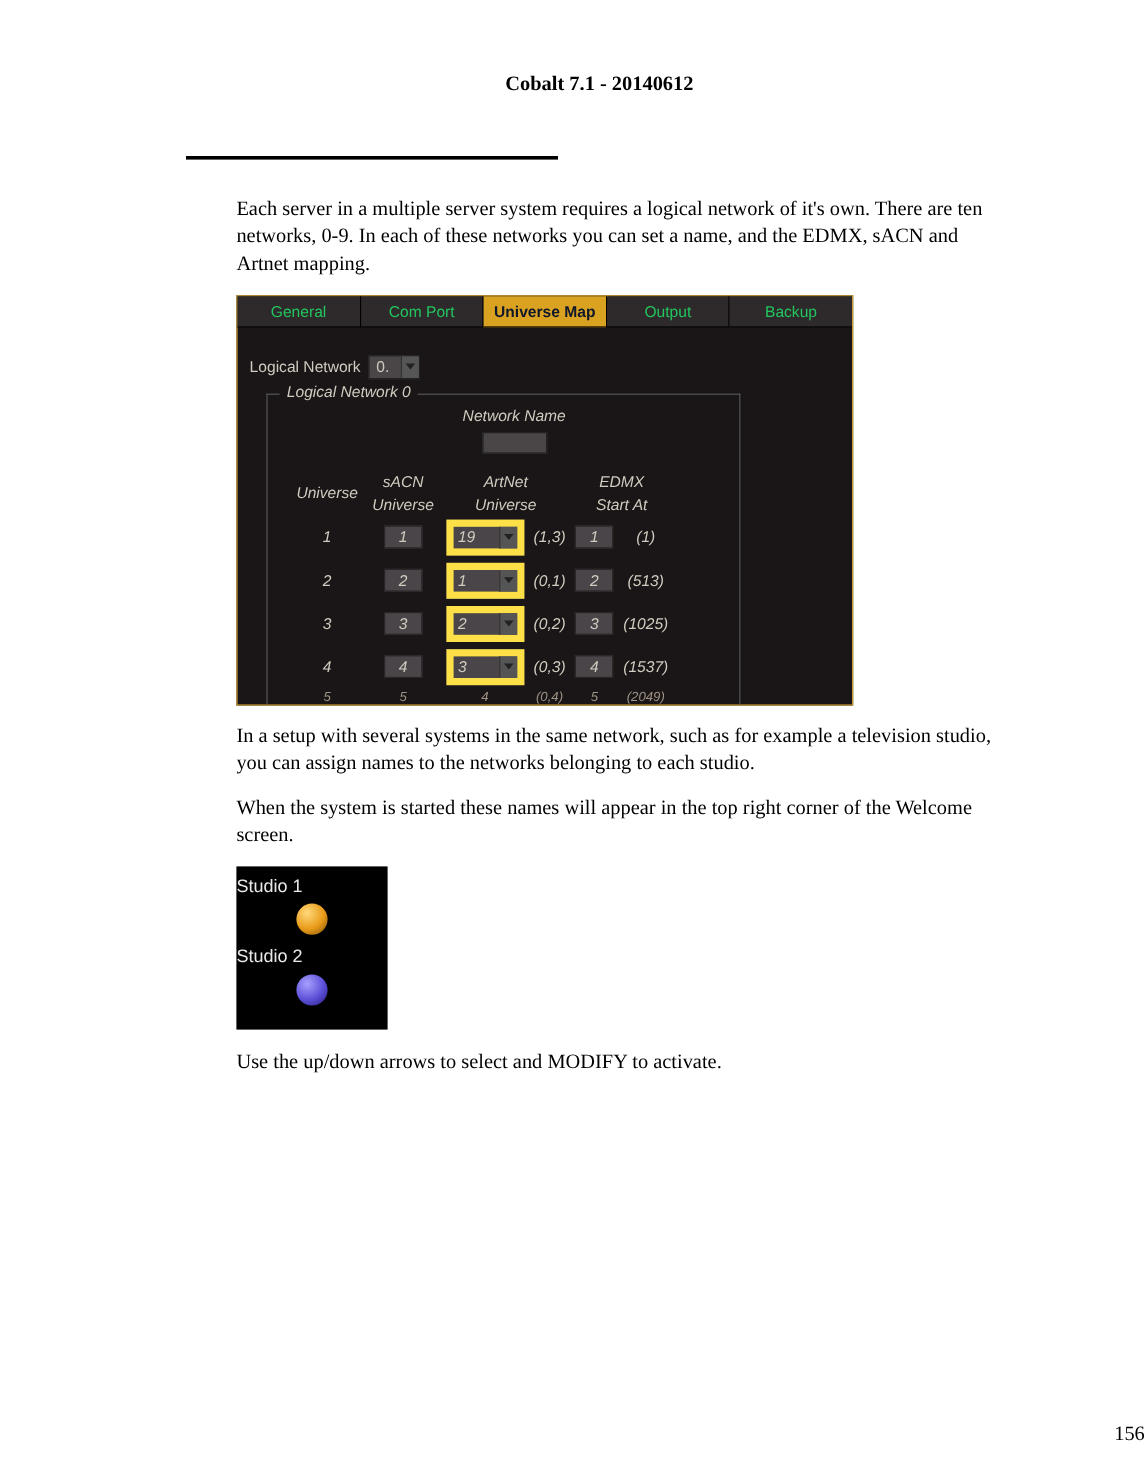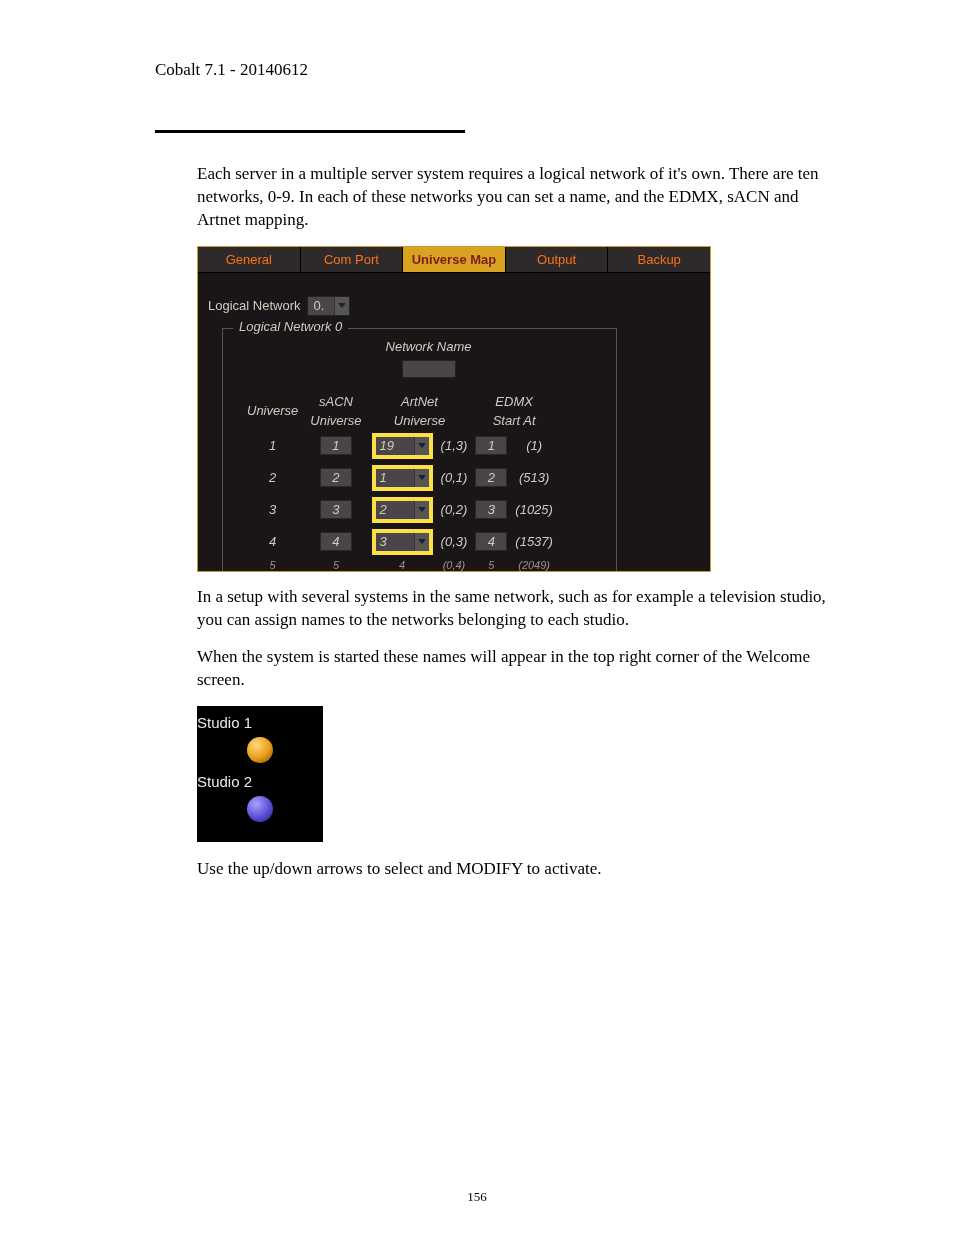--- a/index.html
+++ b/index.html
@@ -11,23 +11,24 @@
     color: #000;
     width: 954px;
   }
   .page {
     padding: 60px 90px 40px 155px;
     box-sizing: border-box;
     position: relative;
     min-height: 1235px;
   }
   .header-right {
-    text-align: left;
+    text-align: center;
     margin-bottom: 50px;
     margin-right: 20px;
+    font-weight: bold;
   }
   .hr-line {
     border: none;
     border-top: 3px solid #000;
     width: 310px;
     margin: 0 0 30px 0;
   }
   .para {
     margin: 0 0 14px 42px;
     line-height: 1.35;
@@ -44,28 +45,28 @@
     font-family: "Segoe UI", Arial, sans-serif;
     font-size: 13px;
     color: #cfcbbf;
   }
   .tab-row { display: flex; }
   .tab {
     flex: 1;
     text-align: center;
     padding: 5px 0;
     background: #2e2a2b;
-    color: #f97316;
+    color: #22c55e;
     border-right: 1px solid #000;
     border-bottom: 1px solid #000;
   }
   .tab:last-child { border-right: none; }
   .tab.active {
     background: #d9a221;
-    color: #7f1d1d;
+    color: #0f172a;
     font-weight: 600;
   }
   .panel-body { padding: 10px 10px 0 10px; }
   .logical-row {
     display: flex;
     align-items: center;
     gap: 6px;
     margin-top: 13px;
   }
   .ln-select {
@@ -125,21 +126,21 @@
   .cell-box {
     display:inline-block;
     min-width:22px;
     padding:1px 4px;
     background:#4a4548;
     border:1px solid #2a2527;
     color:#cfcbbf;
   }
   .artnet-sel{
     display:inline-flex; align-items:center;
-    background:#4a4548; border:4px solid #fde047;
+    background:#4a4548; border:6px solid #fde047;
     height:18px;
   }
   .artnet-sel .av{ min-width:30px; text-align:left; padding:0 4px;}
   .artnet-sel .dd{
     width:14px; height:18px; background:#555;
     border-left:1px solid #333; position:relative;
   }
   .artnet-sel .dd::after{
     content:""; position:absolute; left:3px; top:6px;
     border-left:4px solid transparent;
@@ -168,22 +169,22 @@
     background: radial-gradient(circle at 35% 30%, #ffd97a 0%, #e89a18 55%, #7a4d07 100%);
   }
   .dot-purple{
     background: radial-gradient(circle at 35% 30%, #a7a0ff 0%, #5b4fd6 55%, #241a7e 100%);
   }
 
   .page-number{
     position:absolute;
     bottom:30px;
     left:0; right:0;
-    text-align:center;
-    font-size:13px;
+    text-align:right;
+    font-size:17px;
   }
 </style>
 </head>
 <body>
 
 <div class="page">
   <div class="header-right">Cobalt 7.1 - 20140612</div>
 
   <hr class="hr-line">
 

